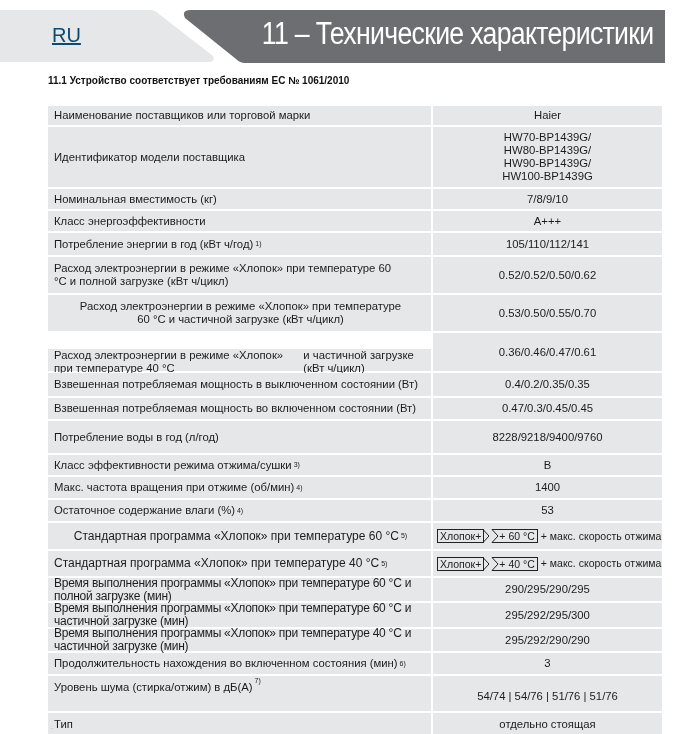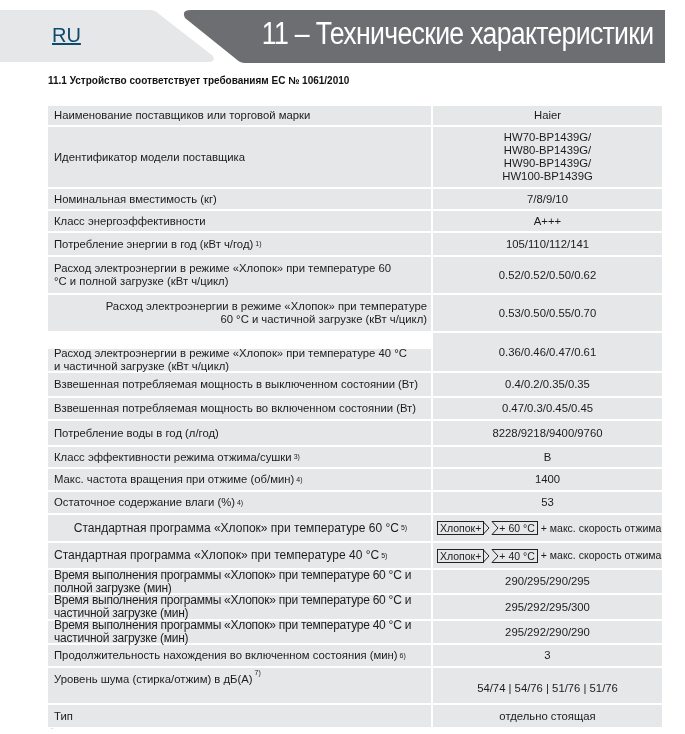--- a/index.html
+++ b/index.html
@@ -122,31 +122,31 @@
     <div class="cell k" style="flex-direction:column; align-items:flex-start; justify-content:center;">
       <span>Расход электроэнергии в режиме «Хлопок» при температуре 60</span>
       <span>°C и полной загрузке (кВт  ч/цикл)</span>
     </div>
     <div class="cell v">
         <span>0.52/0.52/0.50/0.62</span>
       </div>
   </div>
 
   <div class="row" style="height:36px;">
-    <div class="cell k" style="flex-direction:column; align-items:flex-end; justify-content:center;">
+    <div class="cell k" style="flex-direction:column; align-items:center; justify-content:center;">
       <span>Расход электроэнергии в режиме «Хлопок» при температуре</span>
       <span>60 °C и частичной загрузке (кВт  ч/цикл)</span>
     </div>
     <div class="cell v">
         <span>0.53/0.50/0.55/0.70</span>
       </div>
   </div>
 
   <div class="row" style="height:38px;">
-    <div class="cell k" style="flex-direction:column; align-items:flex-start; justify-content:center;margin-top:16px;">
+    <div class="cell k" style="flex-direction:row; align-items:flex-start; justify-content:center;margin-top:16px;">
       <span>Расход электроэнергии в режиме «Хлопок» при температуре 40 °C</span>
       <span>и частичной загрузке (кВт  ч/цикл)</span>
     </div>
     <div class="cell v">
         <span>0.36/0.46/0.47/0.61</span>
       </div>
   </div>
 
   <div class="row" style="height:23px;">
     <div class="cell k">
@@ -159,21 +159,21 @@
 
   <div class="row" style="height:21px;">
     <div class="cell k">
         <span>Взвешенная потребляемая мощность во включенном состоянии (Вт)</span>
       </div>
     <div class="cell v">
         <span>0.47/0.3/0.45/0.45</span>
       </div>
   </div>
 
-  <div class="row" style="height:24px;">
+  <div class="row" style="height:32px;">
     <div class="cell k">
         <span>Потребление воды в год (л/год)</span>
       </div>
     <div class="cell v">
         <span>8228/9218/9400/9760</span>
       </div>
   </div>
 
   <div class="row" style="height:20px;">
     <div class="cell k">

